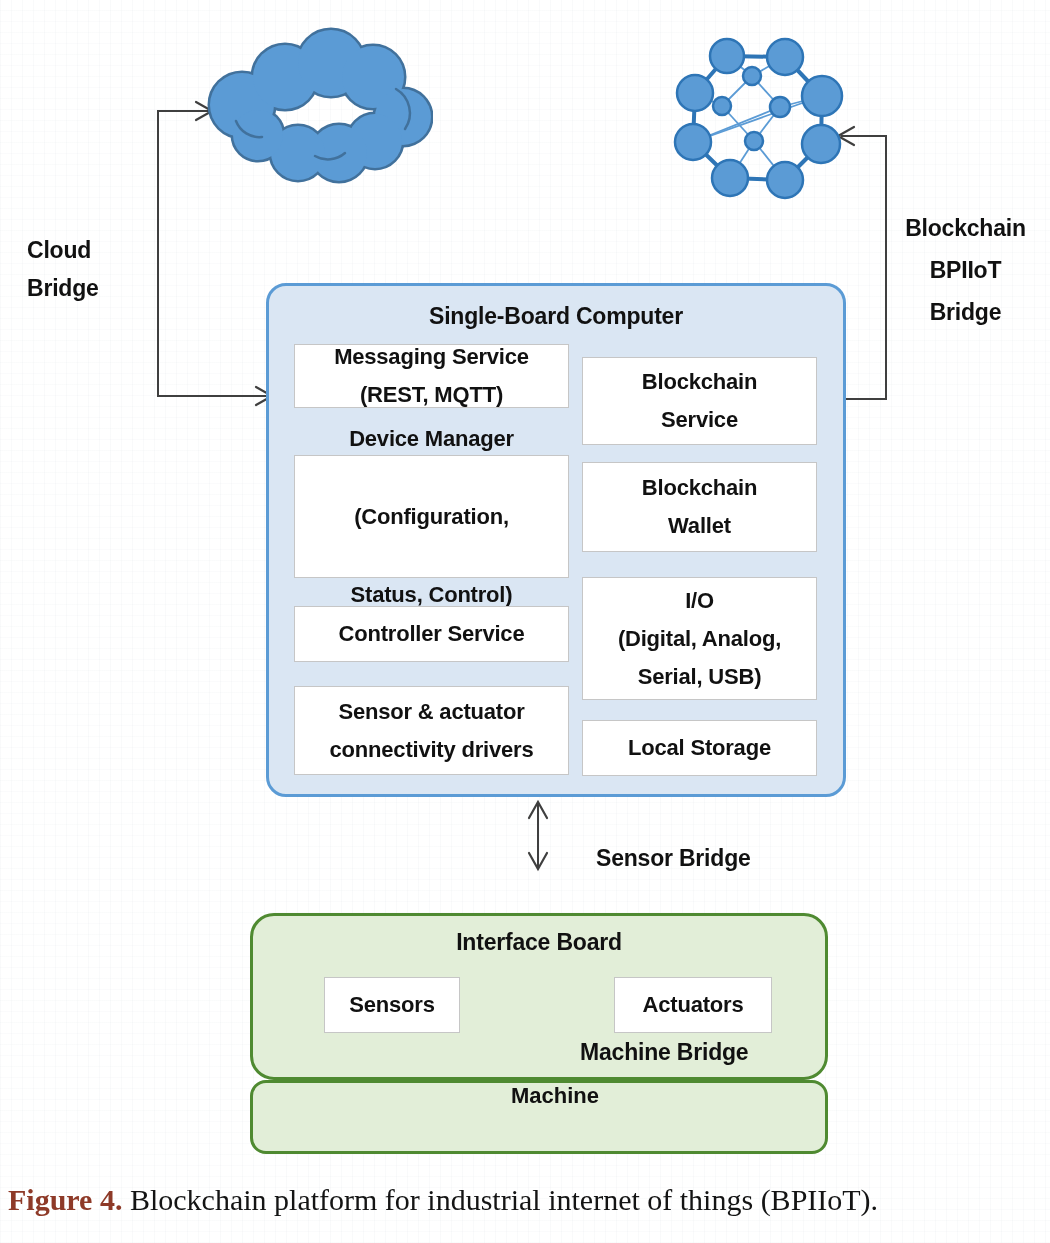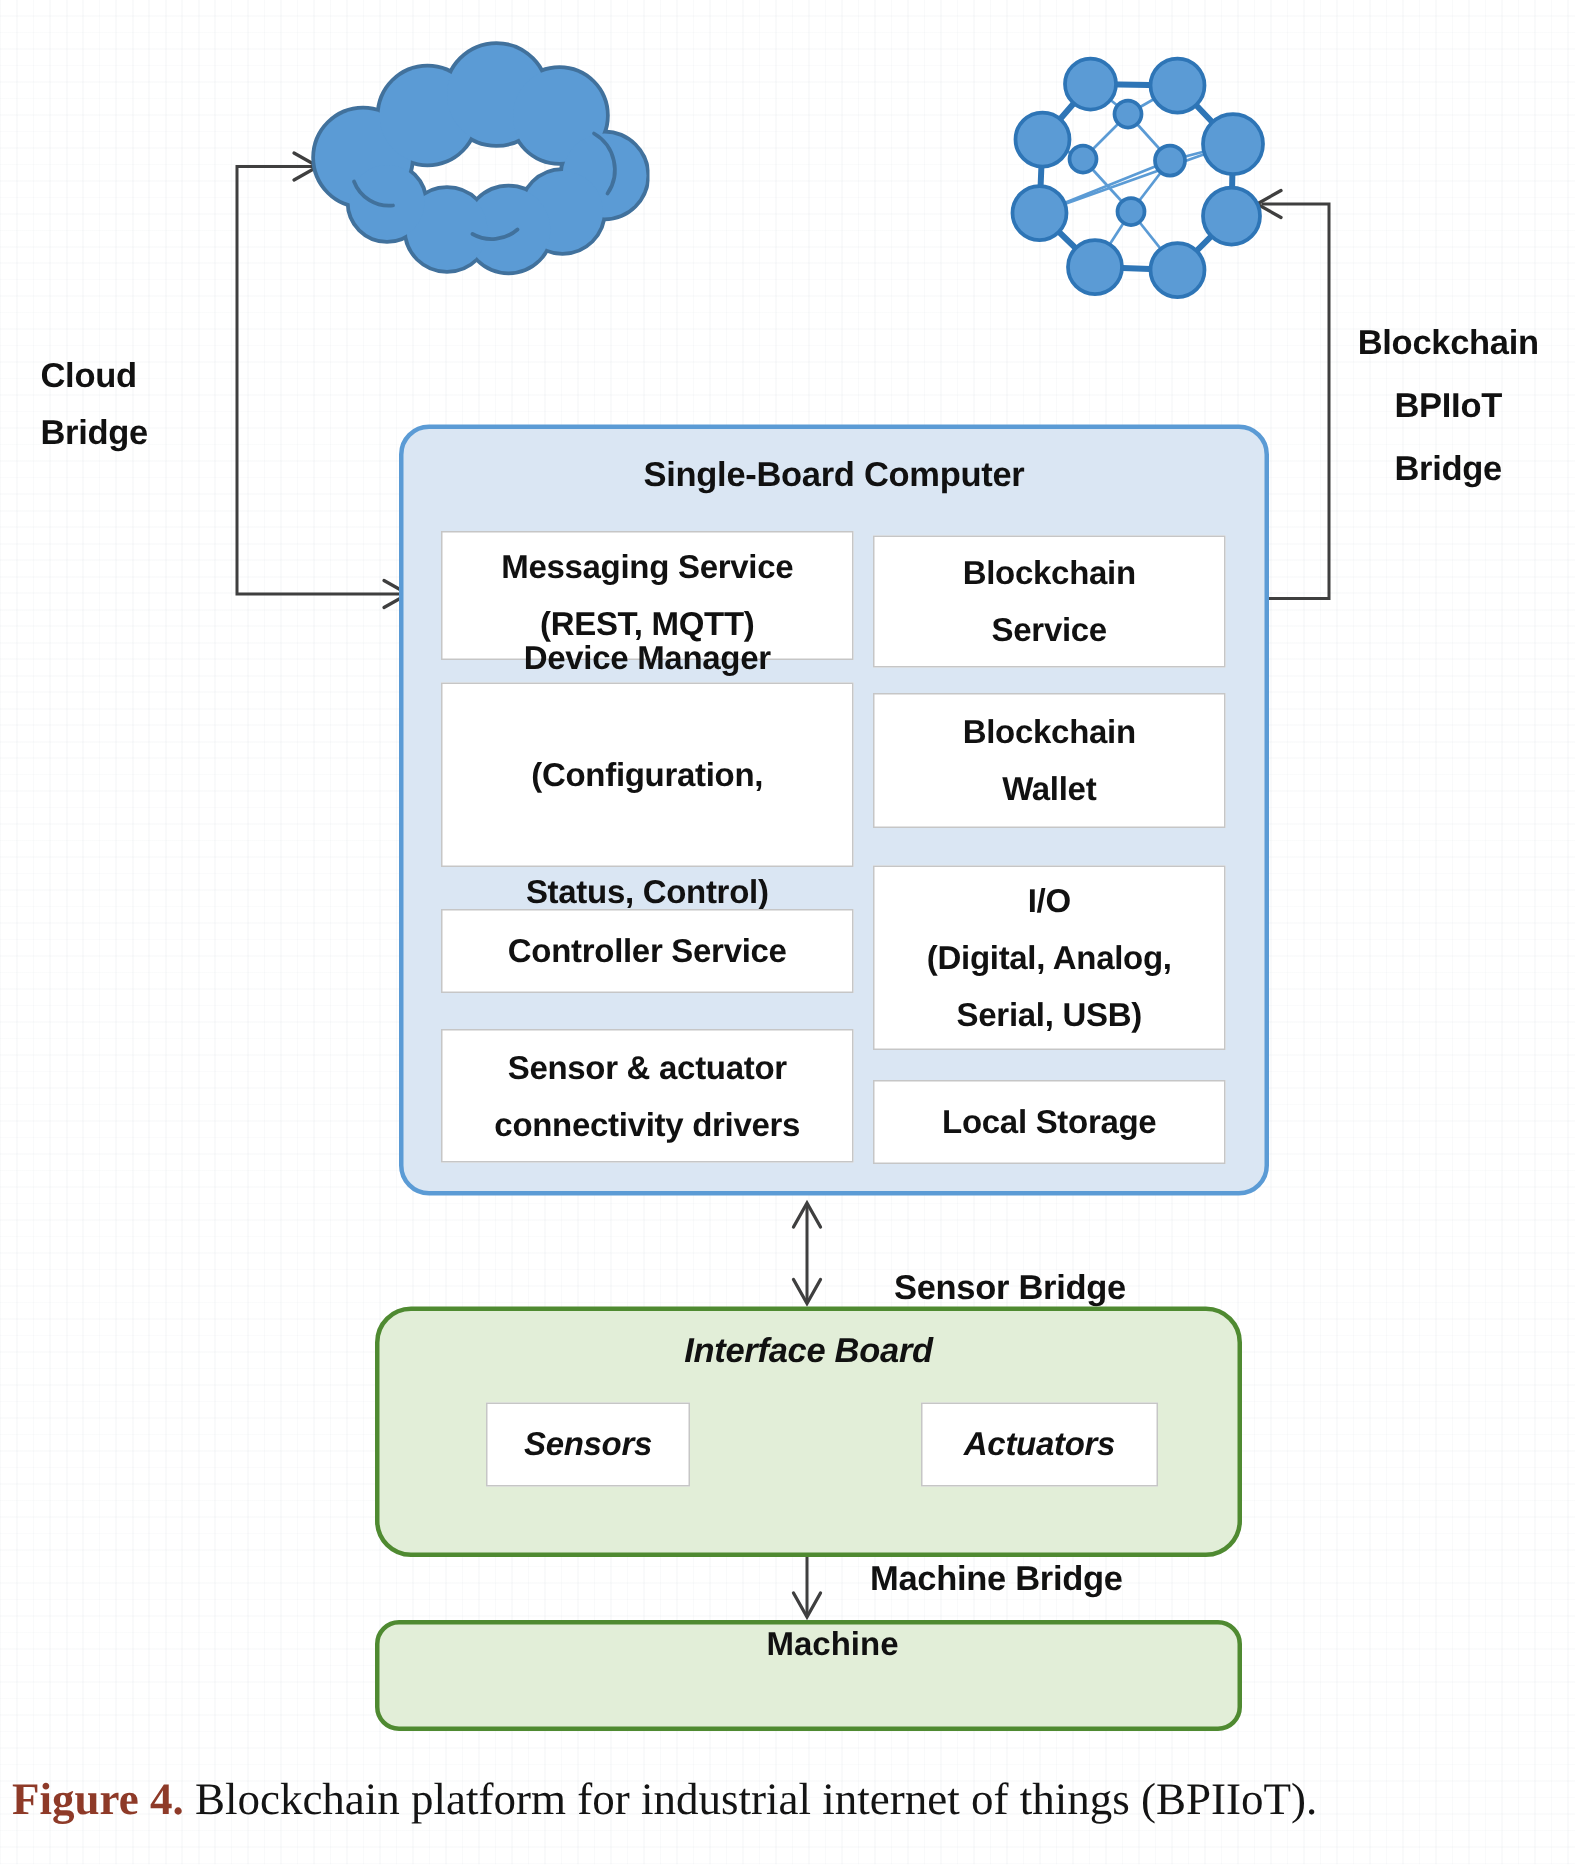--- a/index.html
+++ b/index.html
@@ -35,42 +35,42 @@
     background:var(--sbc-fill,#dae6f3);
     border:3px solid var(--sbc-border,#5b9bd5);
     border-radius:20px;
     margin-left:16px;
   }
   .greenbox{
     box-sizing:border-box;
     background:var(--green-fill,#e2eed8);
     border:3px solid var(--green-border,#4f8a31);
   }
-  .iboard{left:250px;top:871px;width:578px;height:167px;border-radius:24px;font-style:italic;}
+  .iboard{left:250px;top:913px;width:578px;height:167px;border-radius:24px;}
   .machine{left:250px;top:1080px;width:578px;height:74px;border-radius:16px;
     display:flex;align-items:flex-start;justify-content:center;padding-left:32px;}
 
   .container-title{
     position:absolute;left:0;right:0;text-align:center;
     font-size:23px;font-weight:bold;letter-spacing:-0.2px;
   }
   .sbc .container-title{top:17px;}
   .iboard .container-title{top:13px;}
 
   
   .wbox{
     position:absolute;box-sizing:border-box;background:#fff;
     border:1.5px solid var(--box-border,#c6c6c6);
     display:flex;flex-direction:column;align-items:center;justify-content:center;
     text-align:center;font-size:22px;font-weight:bold;letter-spacing:-0.2px;
   }
   .wbox span{display:block;line-height:38px;white-space:nowrap;}
 
   
-  .b-messaging {left:25px; top:68px; width:275px;height:86px;}
+  .b-messaging {left:25px; top:58px; width:275px;height:64px;}
   .b-devmgr    {left:25px; top:169px;width:275px;height:123px;gap:40px;}
   .b-controller{left:25px; top:320px;width:275px;height:56px;}
   .b-sensdrv   {left:25px; top:400px;width:275px;height:89px;}
   .b-bcsvc     {left:313px;top:71px; width:235px;height:88px;}
   .b-bcwallet  {left:313px;top:176px;width:235px;height:90px;}
   .b-io        {left:313px;top:291px;width:235px;height:123px;}
   .b-storage   {left:313px;top:434px;width:235px;height:56px;}
 
   
   .b-sensors  {left:71px; top:61px;width:136px;height:56px;}

